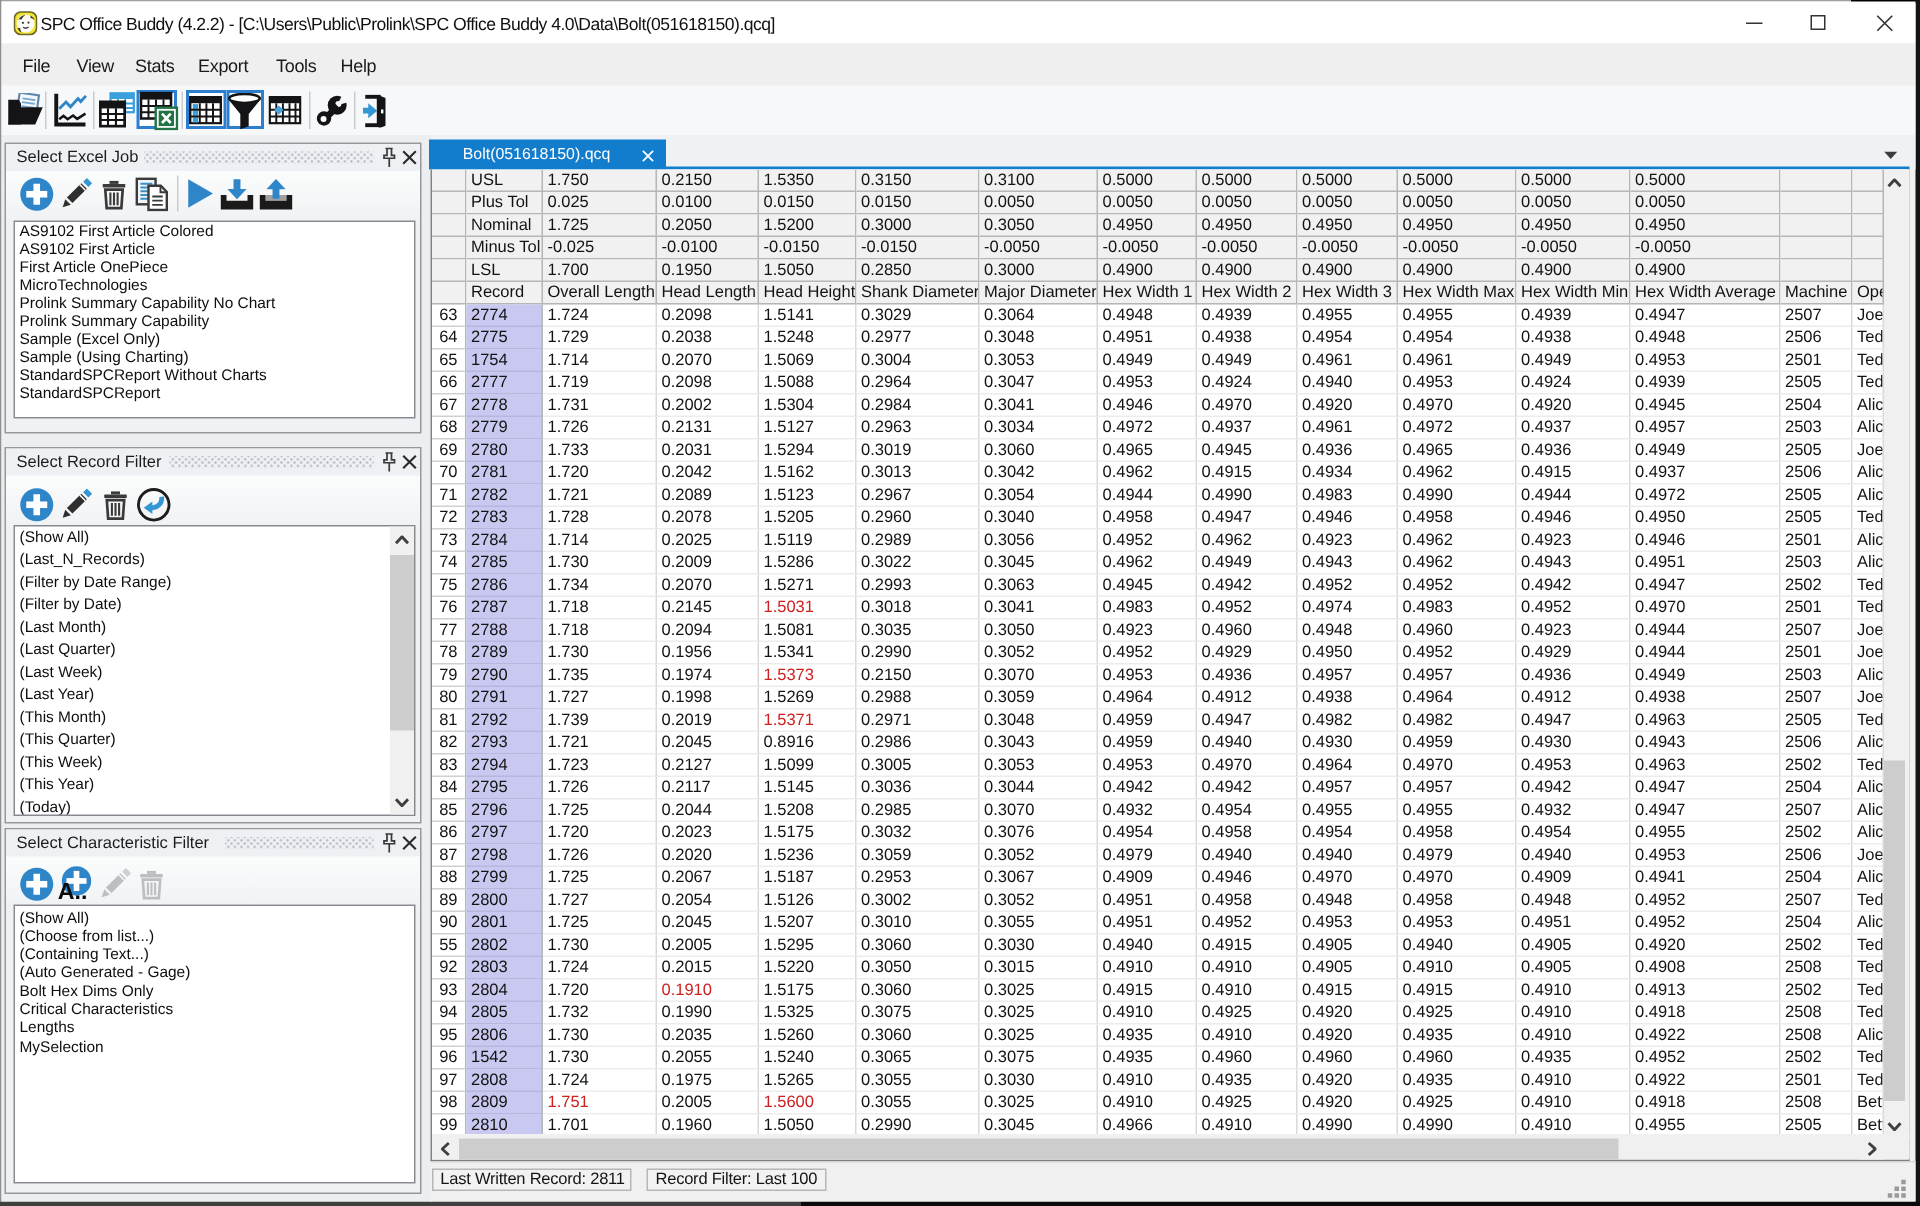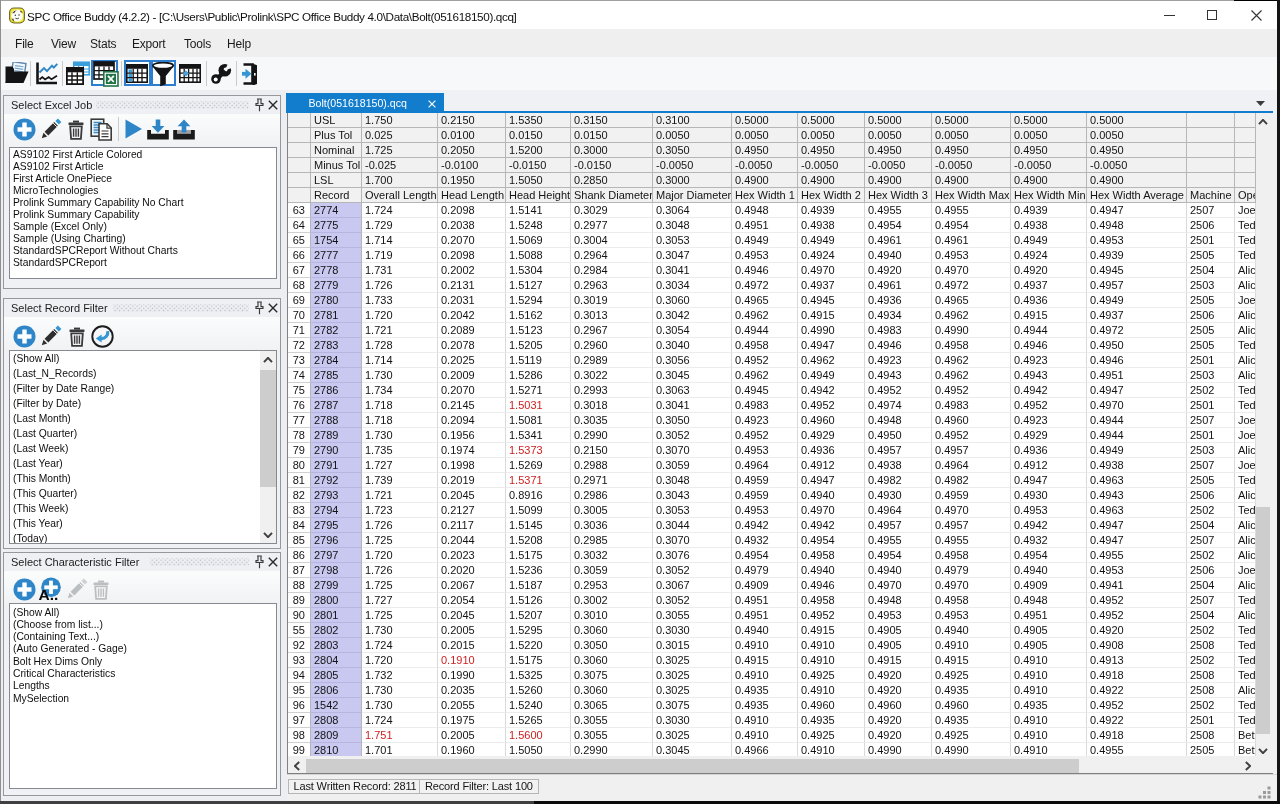--- a/index.html
+++ b/index.html
@@ -1130,21 +1130,21 @@
         <svg width="6" height="10" viewBox="0 0 6 10">
           <path d="M0.8 1 L5.2 5.0 L0.8 9" fill="none" stroke="#3f3f3f" stroke-width="1.9"></path>
         </svg>
       </div>
     <div class="thumb" style="left:18px;top:2.5px;width:772.5px;height:14px"></div>
   </div>
 </div>
 
 <div class="abs" id="statusbg">
   <div class="stbox" style="left:0.5px;width:133.5px">Last Written Record: 2811</div>
-  <div class="stbox" style="left:132px;width:120px">Record Filter: Last 100</div>
+  <div class="stbox" style="left:144px;width:120px">Record Filter: Last 100</div>
   <svg class="ic" style="left:971px;top:11px" width="13" height="13" viewBox="0 0 13 13">
       <g fill="#9a9a9a">
         <rect x="9.5" y="0.5" width="3" height="3"></rect>
         <rect x="9.5" y="5" width="3" height="3"></rect>
         <rect x="9.5" y="9.5" width="3" height="3"></rect>
         <rect x="5" y="5" width="3" height="3"></rect>
         <rect x="5" y="9.5" width="3" height="3"></rect>
         <rect x="0.5" y="9.5" width="3" height="3"></rect>
       </g>
     </svg>

